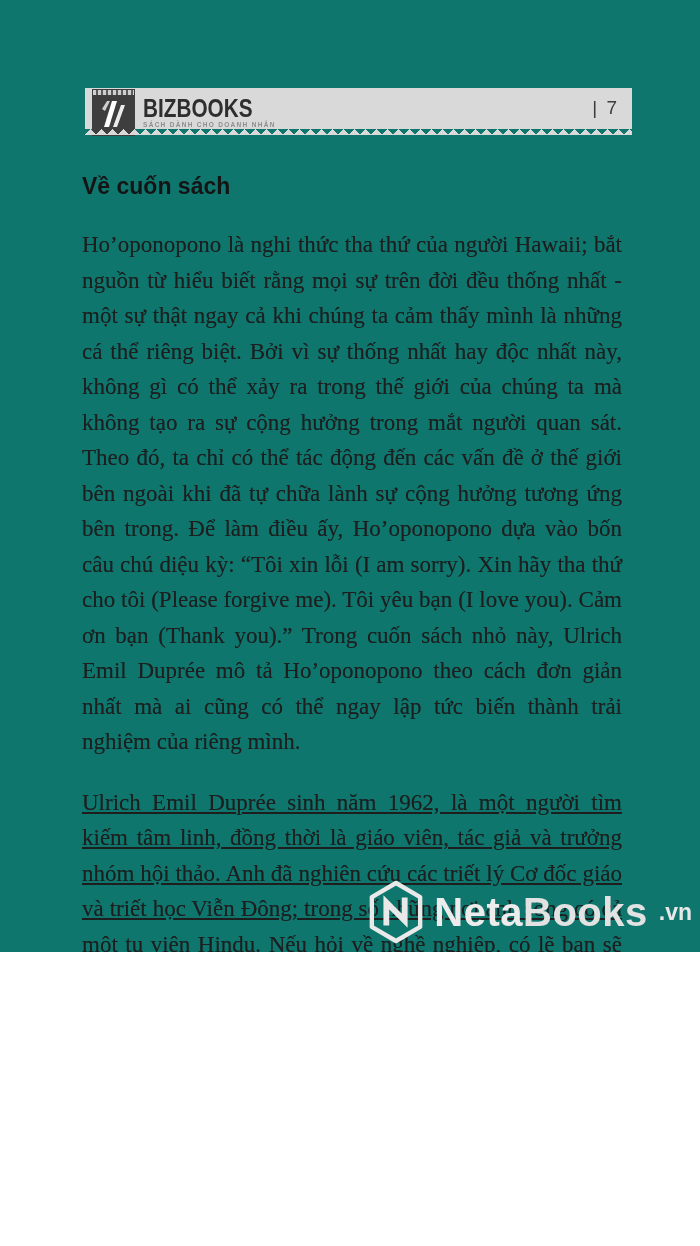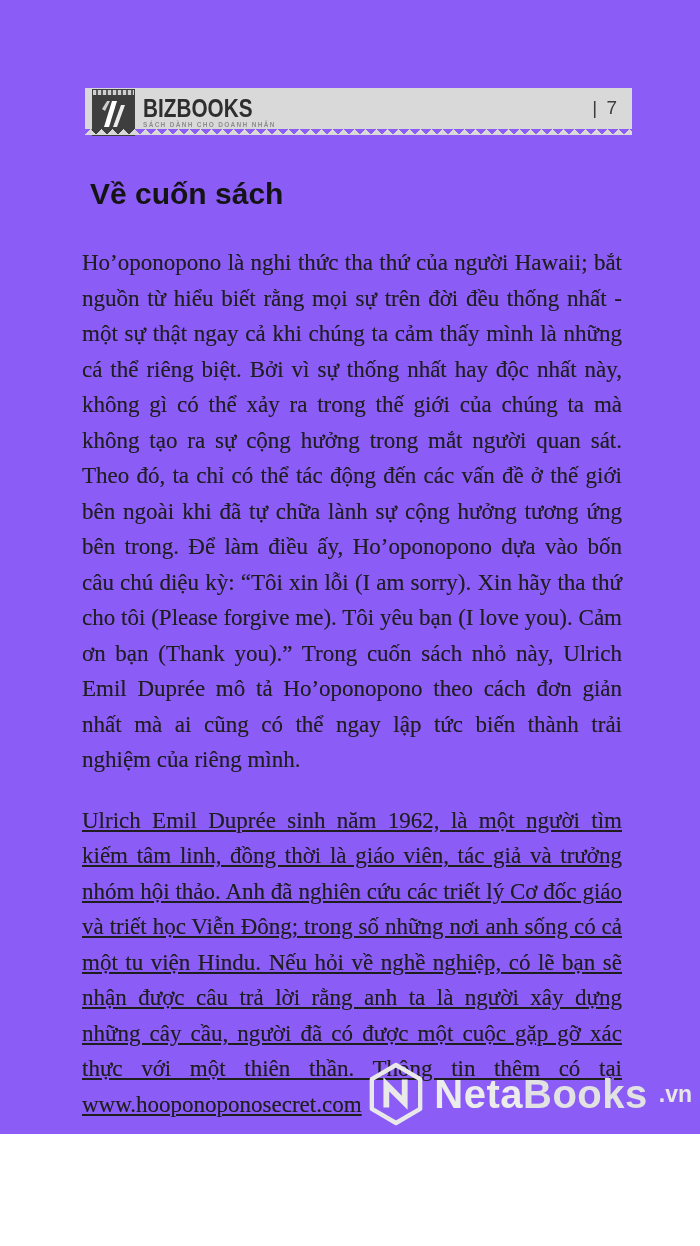--- a/index.html
+++ b/index.html
@@ -1,19 +1,19 @@
 <!DOCTYPE html>
 <html><head>
 <meta charset="utf-8">
 <style>
   html,body{margin:0;padding:0;background:#ffffff;}
   .page{
     position:relative;
-    width:700px;height:1134px;
-    background:#8b5cf6;
+    width:700px;height:952px;
+    background:#0f766e;
     overflow:hidden;
     font-family:"Liberation Serif","DejaVu Serif",serif;
   }
 
   
   .header-bar{
     position:absolute;left:85px;top:88px;
     width:547px;height:41px;
     background:#d9d9d9;
   }
@@ -55,27 +55,27 @@
     font-size:19px;font-weight:500;color:#3c3c3c;
     letter-spacing:2px;
   }
 
   
   .content{
     position:absolute;left:82px;top:172px;width:540px;
     color:#1d1d1d;
   }
   .section-heading{
-    margin:8px;
+    margin:0;
     font-family:"Liberation Sans","DejaVu Sans",sans-serif;
-    font-size:30px;line-height:28px;font-weight:700;color:#141414;
+    font-size:23px;line-height:28px;font-weight:700;color:#141414;
   }
   .section-heading.second{margin-top:18px;}
   .body-text{
-    margin:37px 0 0 0;
+    margin:27px 0 0 0;
     font-size:23px;line-height:35.5px;
     text-align:justify;
     color:#1e1e1e;
     text-shadow:0 0 .4px rgba(0,0,0,.35);
   }
   .body-text.second{margin-top:25px;text-decoration:underline;}
 
   
   .watermark{
     position:absolute;right:8px;bottom:8px;

